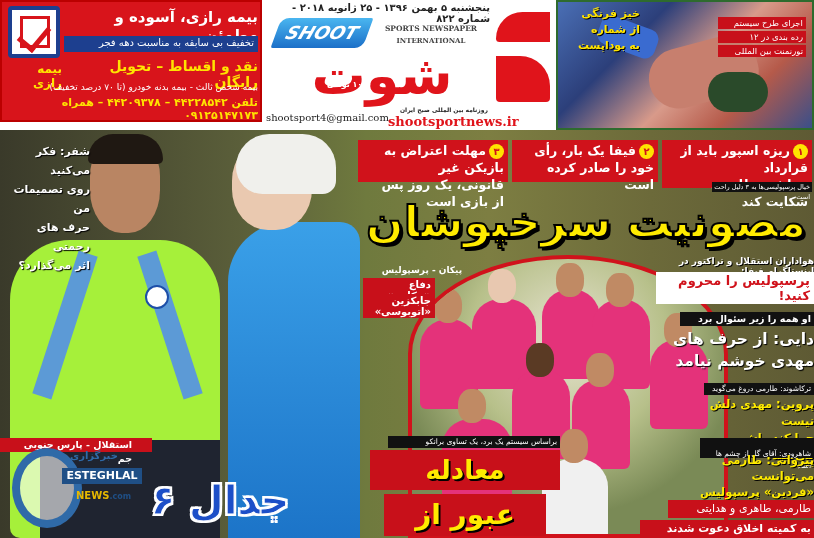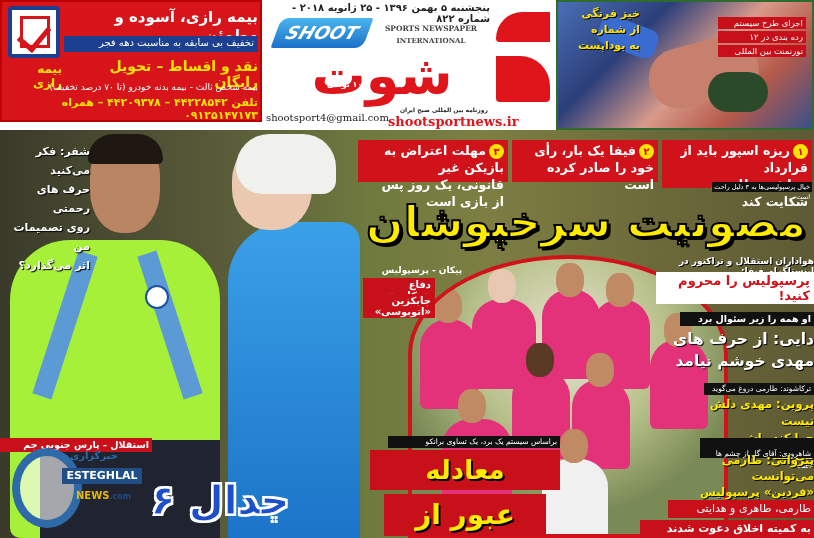--- a/index.html
+++ b/index.html
@@ -89,21 +89,21 @@
   #daei-kicker { left: 680px; top: 312px; width: 134px; height: 14px; background: #111; color: #fff; font-size: 9.5px; font-weight: bold; line-height: 14px; padding: 0 3px; }
   #daei-title { left: 660px; top: 328px; width: 154px; font-size: 15.5px; font-weight: bold; color: #fff; line-height: 22px; text-shadow: 1px 1px 1px #000; }
   #tark-kicker { left: 704px; top: 383px; width: 110px; height: 12px; background: #111; color: #fff; font-size: 7.5px; line-height: 12px; padding: 0 3px; }
   #parvin-title { left: 706px; top: 396px; width: 108px; font-size: 11.5px; font-weight: bold; color: #ffeb00; line-height: 17px; text-shadow: 1px 1px 0 #000; }
   #shahroodi-kicker { left: 700px; top: 438px; width: 114px; height: 12px; background: #111; color: #fff; font-size: 7.5px; line-height: 12px; padding: 10px 3px; }
   #parvani-title { left: 686px; top: 452px; width: 128px; font-size: 11.5px; font-weight: bold; color: #ffeb00; line-height: 16px; text-shadow: 1px 1px 0 #000; }
   #komite1 { left: 668px; top: 500px; width: 146px; height: 18px; background: #c8101a; color: #fff; font-size: 11px; font-weight: normal; line-height: 18px; padding: 0 3px; }
   #komite2 { left: 640px; top: 520px; width: 174px; height: 18px; background: #c8101a; color: #fff; font-size: 11px; font-weight: bold; line-height: 18px; padding: 0 3px; }
 
   
-  #derby-kicker { left: 0; top: 438px; width: 152px; height: 14px; background: #c8101a; color: #fff; font-size: 9.5px; font-weight: bold; line-height: 14px; padding: 0 3px; }
+  #derby-kicker { left: 0; top: 438px; width: 152px; height: 14px; background: #c8101a; color: #fff; font-size: 9.5px; font-weight: bold; line-height: 14px; padding: 0 20px; }
   #jedal { left: 100px; top: 468px; width: 240px; height: 64px; font-size: 40px; font-weight: bold; color: #1d4fc8; text-align: center; line-height: 64px; -webkit-text-stroke: 1px #fff; text-shadow: 2px 2px 0 #fff, -2px -2px 0 #fff, 2px -2px 0 #fff, -2px 2px 0 #fff; }
   #wm { left: 2px; top: 440px; width: 140px; height: 92px; }
   #wm .circle { left: 10px; top: 8px; width: 70px; height: 80px; border: 8px solid #2f6aa8; border-radius: 50%; background: rgba(255,255,255,0.6); }
   #wm .fa { left: 68px; top: 10px; width: 60px; font-size: 10px; font-weight: bold; color: #2f6aa8; }
   #wm .name { left: 60px; top: 28px; width: 80px; height: 16px; background: #1f4f86; color: #fff; font-size: 11px; font-weight: bold; text-align: center; line-height: 16px; }
   #wm .news { left: 74px; top: 50px; width: 70px; font-size: 10px; font-weight: bold; color: #e6b800; }
   #wm .news span { color: #1f4f86; font-size: 8px; }
 </style>
 </head>
 <body>
@@ -162,22 +162,22 @@
 <div id="keeper-badge" class="abs"></div>
 <div id="keeper-head" class="abs"></div>
 <div id="keeper-hair" class="abs"></div>
 <div id="keeper-shorts" class="abs"></div>
 <div id="coach-body" class="abs"></div>
 <div id="coach-head" class="abs"></div>
 <div id="coach-hair" class="abs"></div>
 
 <div id="shafar-cap" class="abs rtl">
   <div>شفر: فکر می‌کنید</div>
+  <div>روی تصمیمات من</div>
   <div>حرف های رحمتی</div>
-  <div>روی تصمیمات من</div>
   <div>اثر می‌گذارد؟</div>
 </div>
 
 <div id="rb1" class="abs redbox rtl">
   <div><span class="num">۱</span><span>ریزه اسپور باید از قرارداد</span></div>
   <div>جعلشده طارمی شکایت کند</div>
 </div>
 <div id="rb2" class="abs redbox rtl">
   <div><span class="num">۲</span><span>فیفا یک بار، رأی</span></div>
   <div>خود را صادر کرده است</div>

